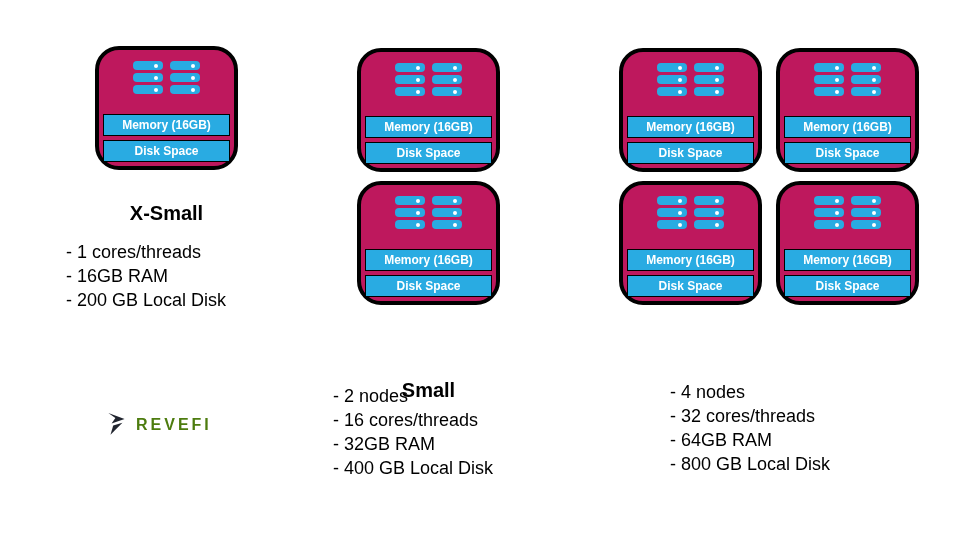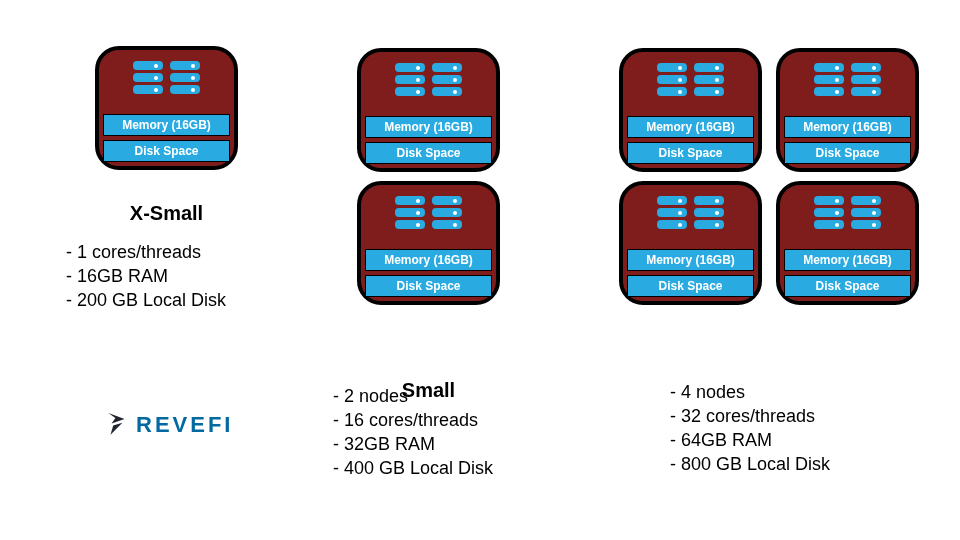--- a/index.html
+++ b/index.html
@@ -17,21 +17,21 @@
   }
 
   
   .node {
     position: absolute;
     width: 143px;
     height: 124px;
     box-sizing: border-box;
     border: 4px solid #000;
     border-radius: 24px;
-    background: #7f1d1d;
+    background: #be185d;
     display: flex;
     flex-direction: column;
     align-items: center;
   }
   .servers {
     display: flex;
     gap: 7px;
     margin-top: 11px;
   }
   .stack {
@@ -115,24 +115,24 @@
   
   .logo {
     position: absolute;
     left: 106px;
     top: 412px;
     display: flex;
     align-items: center;
     gap: 8px;
   }
   .logo-text {
-    font-size: 22px;
+    font-size: 16px;
     font-weight: bold;
     letter-spacing: 3px;
-    color: #0369a1;
+    color: #4d7c0f;
   }
 </style>
 </head>
 <body>
 
 <div class="stage">
 
   <div class="node node-xs-1">
     <div class="servers">
       <div class="stack">

